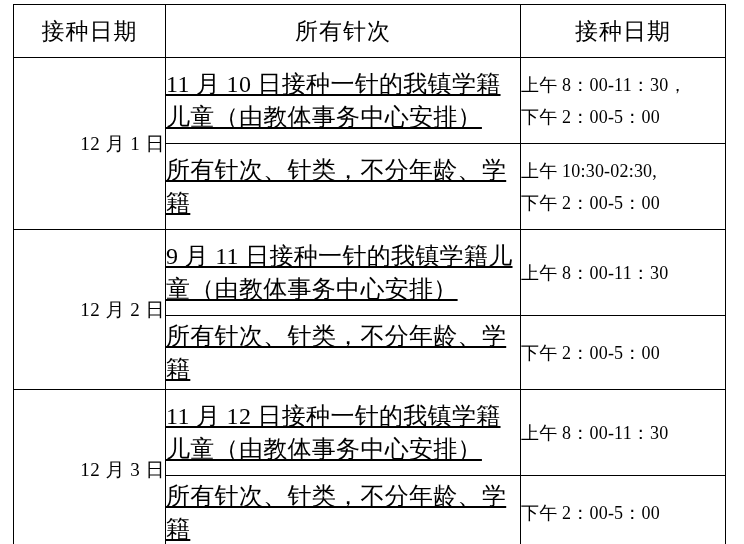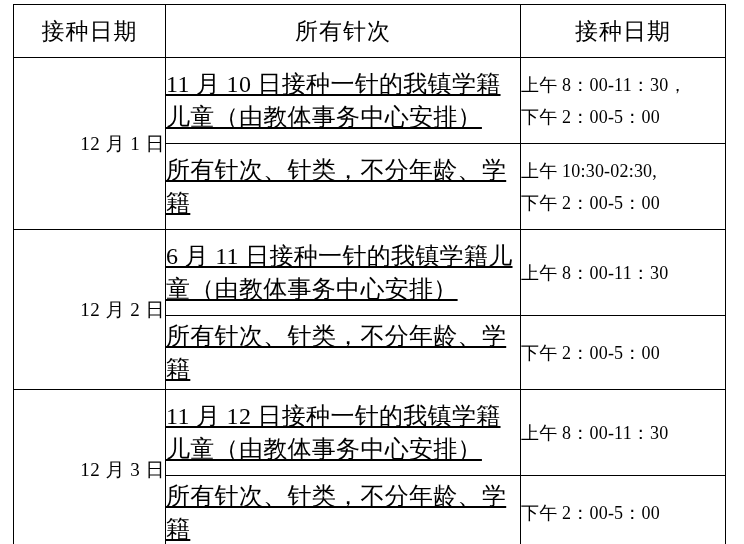--- a/index.html
+++ b/index.html
@@ -98,21 +98,21 @@
       <tr class="row-tall">
         <td class="target-cell">所有针次、针类，不分年龄、学籍</td>
         <td class="time-cell">
           <span class="nowrap-line">上午 10:30-02:30,</span>
           <span class="nowrap-line">下午 2：00-5：00</span>
         </td>
       </tr>
 
       <tr class="row-tall">
         <td class="date-cell" rowspan="2">12 月 2 日</td>
-        <td class="target-cell">6 月 11 日接种一针的我镇学籍儿童（由教体事务中心安排）</td>
+        <td class="target-cell">9 月 11 日接种一针的我镇学籍儿童（由教体事务中心安排）</td>
         <td class="time-cell">
           <span class="nowrap-line">上午 8：00-11：30</span>
         </td>
       </tr>
       <tr class="row-short">
         <td class="target-cell">所有针次、针类，不分年龄、学籍</td>
         <td class="time-cell">
           <span class="nowrap-line">下午 2：00-5：00</span>
         </td>
       </tr>

